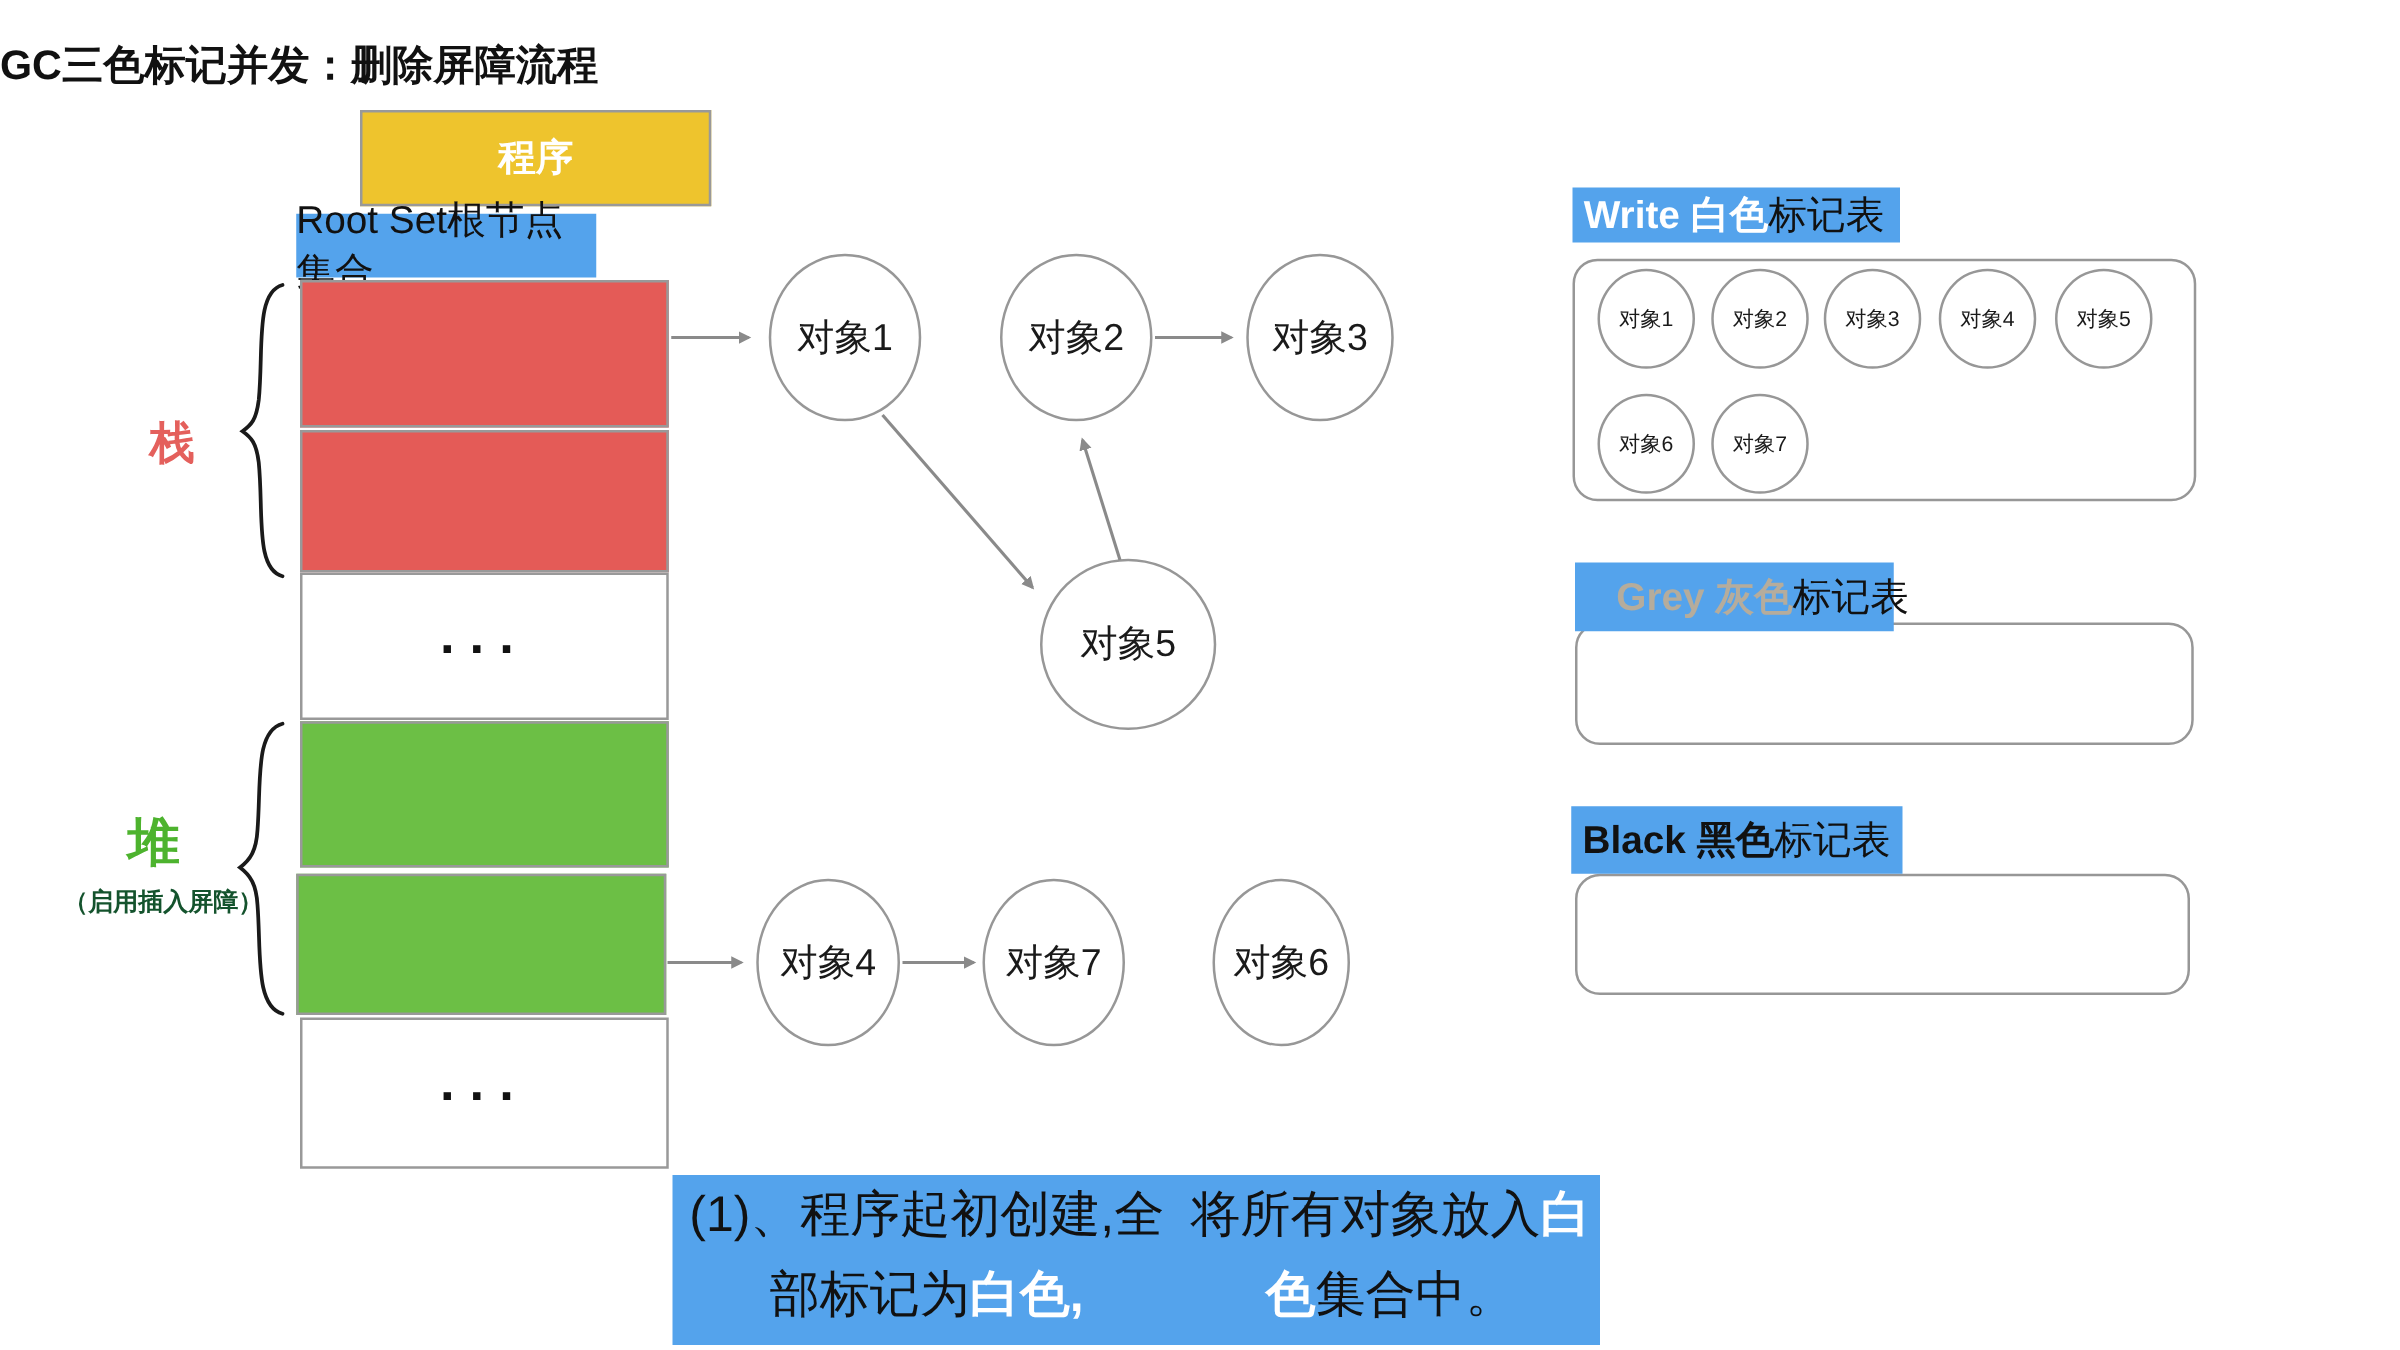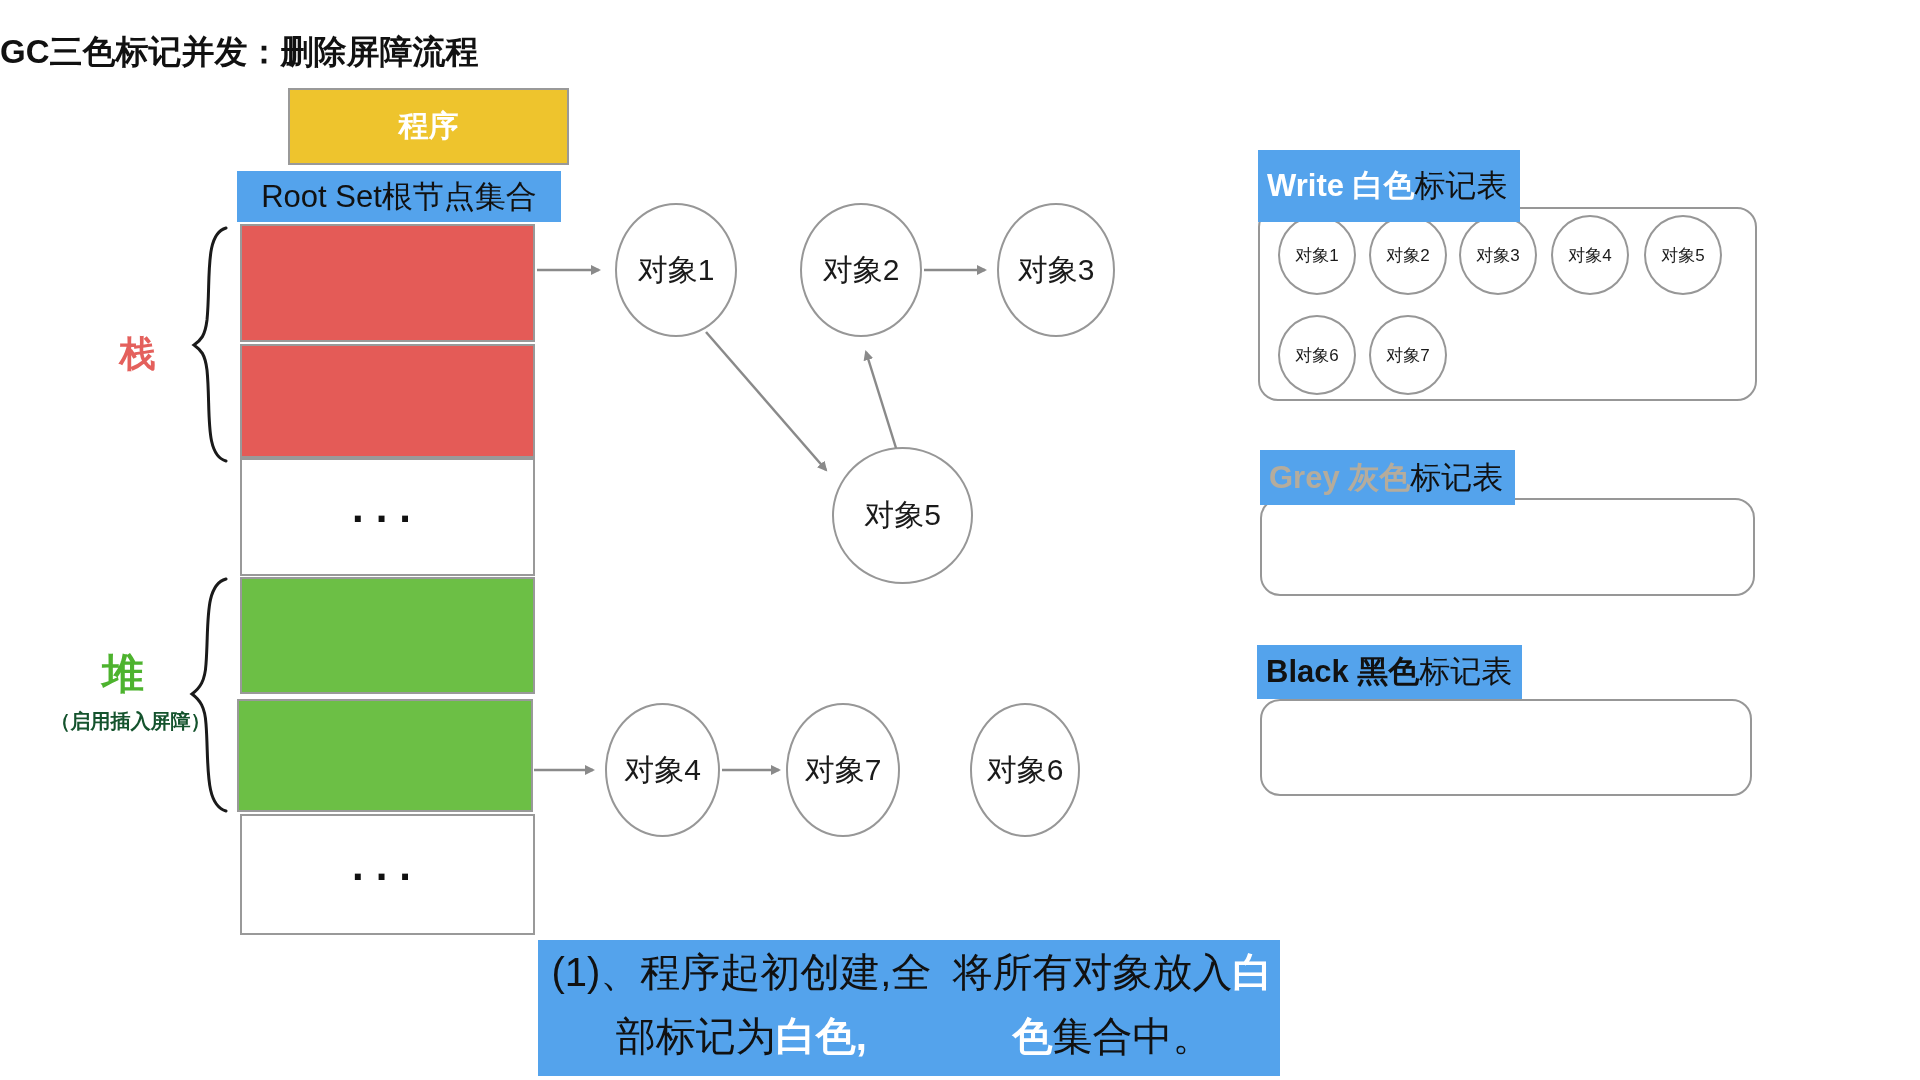--- a/index.html
+++ b/index.html
@@ -21,21 +21,21 @@
   .heap-label{position:absolute;color:#4db32e;font-size:42px;font-weight:bold;text-align:center;}
   .heap-note{position:absolute;color:#14532d;font-size:20px;font-weight:bold;text-align:center;}
   
   .node{position:absolute;box-sizing:border-box;border:2px solid #979797;border-radius:50%;
         background:#fff;display:flex;align-items:center;justify-content:center;
         font-size:30px;color:#1a1a1a;z-index:2;}
   
   .tbl-label{position:absolute;box-sizing:border-box;background:#54a3ec;display:flex;
              align-items:center;padding-left:9px;font-size:31px;z-index:4;white-space:nowrap;}
   .lbl-bold{font-weight:bold;color:#ffffff;}
-  .lbl-bold.greytxt{color:#b5ac9c;}
+  .lbl-bold.greytxt{color:#b5ac9c;margin-left:24px;}
   .lbl-bold.blacktxt{color:#111;}
   .lbl-rest{font-weight:normal;color:#111;}
   .tbl-box{position:absolute;box-sizing:border-box;background:#fff;border:2px solid #979797;
            border-radius:20px;z-index:1;}
   .mini{position:absolute;box-sizing:border-box;width:78px;height:80px;border:2px solid #979797;
         border-radius:50%;background:#fff;display:flex;align-items:center;justify-content:center;
         font-size:17px;color:#1a1a1a;z-index:2;}
   
   .caption{position:absolute;left:538px;top:940px;width:742px;height:136px;background:#54a3ec;
            color:#111;font-size:40px;text-align:center;display:flex;flex-direction:row;
@@ -63,21 +63,21 @@
     <line x1="706" y1="332" x2="826" y2="470" stroke="#8a8a8a" stroke-width="2.5" marker-end="url(#arr)"></line>
     <line x1="896" y1="448" x2="866" y2="352" stroke="#8a8a8a" stroke-width="2.5" marker-end="url(#arr)"></line>
     <line x1="534" y1="770" x2="593" y2="770" stroke="#8a8a8a" stroke-width="2.5" marker-end="url(#arr)"></line>
     <line x1="722" y1="770" x2="779" y2="770" stroke="#8a8a8a" stroke-width="2.5" marker-end="url(#arr)"></line>
   </svg>
 
   <div class="membox program" style="left:248px;top:88px;width:281px;height:77px;margin-left:40px;">
     <span>程序</span>
   </div>
 
-  <div class="membox rootset" style="left:237px;top:171px;width:324px;height:51px;">
+  <div class="membox rootset" style="left:237px;top:171px;width:240px;height:51px;">
     <span>Root Set根节点集合</span>
   </div>
 
   <div class="membox redbox" style="left:240px;top:224px;width:295px;height:118px;"></div>
   <div class="membox redbox" style="left:240px;top:344px;width:295px;height:114px;"></div>
 
   <div class="membox whitebox" style="left:240px;top:458px;width:295px;height:118px;">
     <span>...</span>
   </div>
 
@@ -107,21 +107,21 @@
   <div class="node" style="left:605px;top:703px;width:115px;height:134px;">
     <span>对象4</span>
   </div>
   <div class="node" style="left:786px;top:703px;width:114px;height:134px;">
     <span>对象7</span>
   </div>
   <div class="node" style="left:970px;top:703px;width:110px;height:134px;">
     <span>对象6</span>
   </div>
 
-  <div class="tbl-label" style="left:1258px;top:150px;width:262px;height:72px;">
+  <div class="tbl-label" style="left:1258px;top:150px;width:262px;height:44px;">
     <span class="lbl-bold">Write 白色</span>
       <span class="lbl-rest">标记表</span>
   </div>
   <div class="tbl-box" style="left:1258px;top:207px;width:499px;height:194px;"></div>
   <div class="mini" style="left:1278px;top:215px;">
     <span>对象1</span>
   </div>
   <div class="mini" style="left:1369px;top:215px;">
     <span>对象2</span>
   </div>

